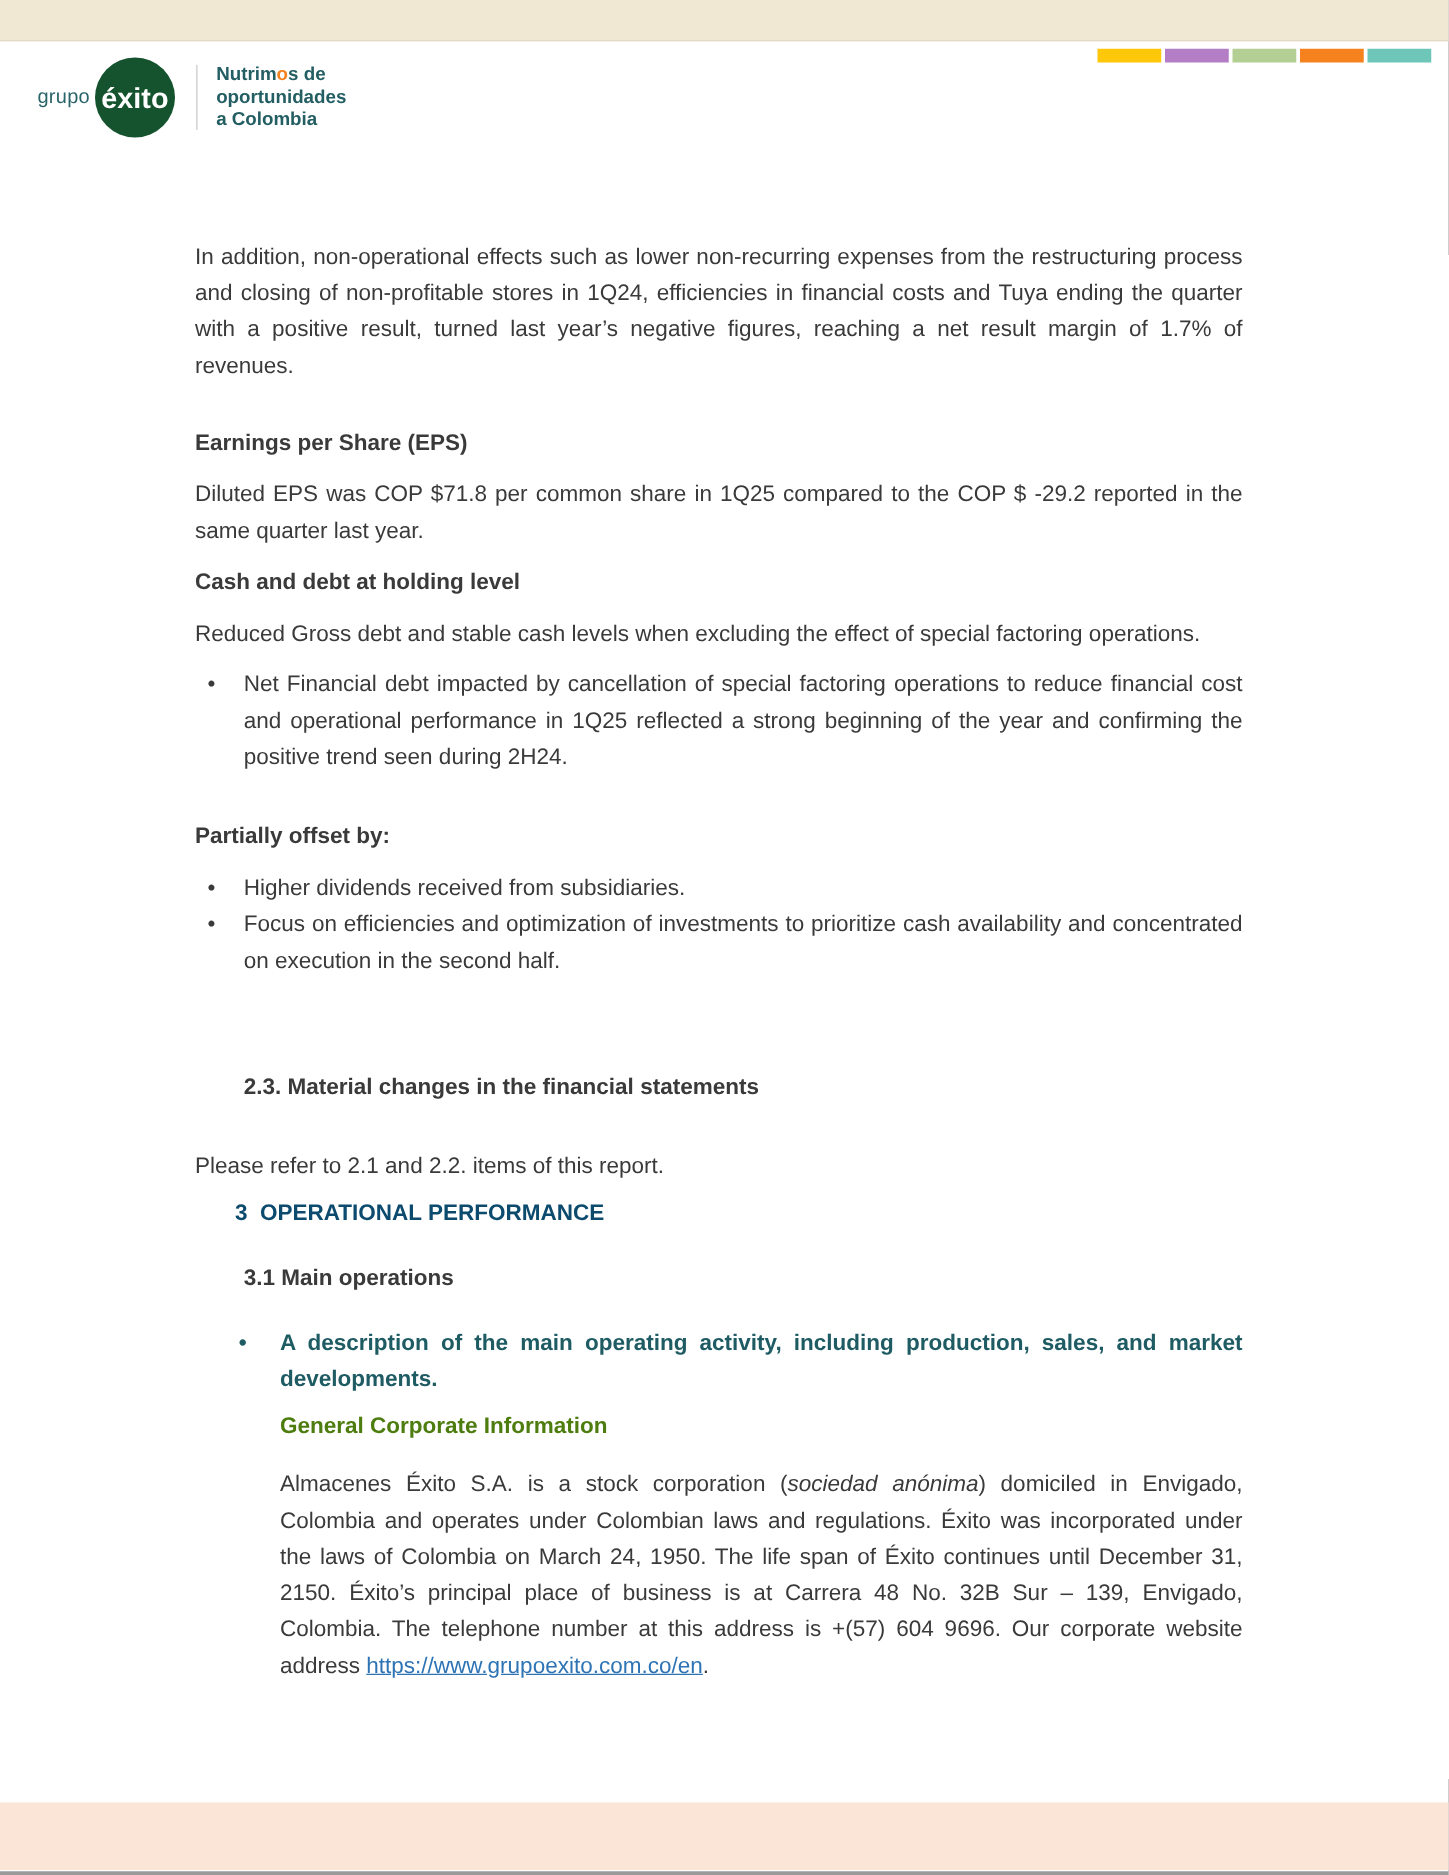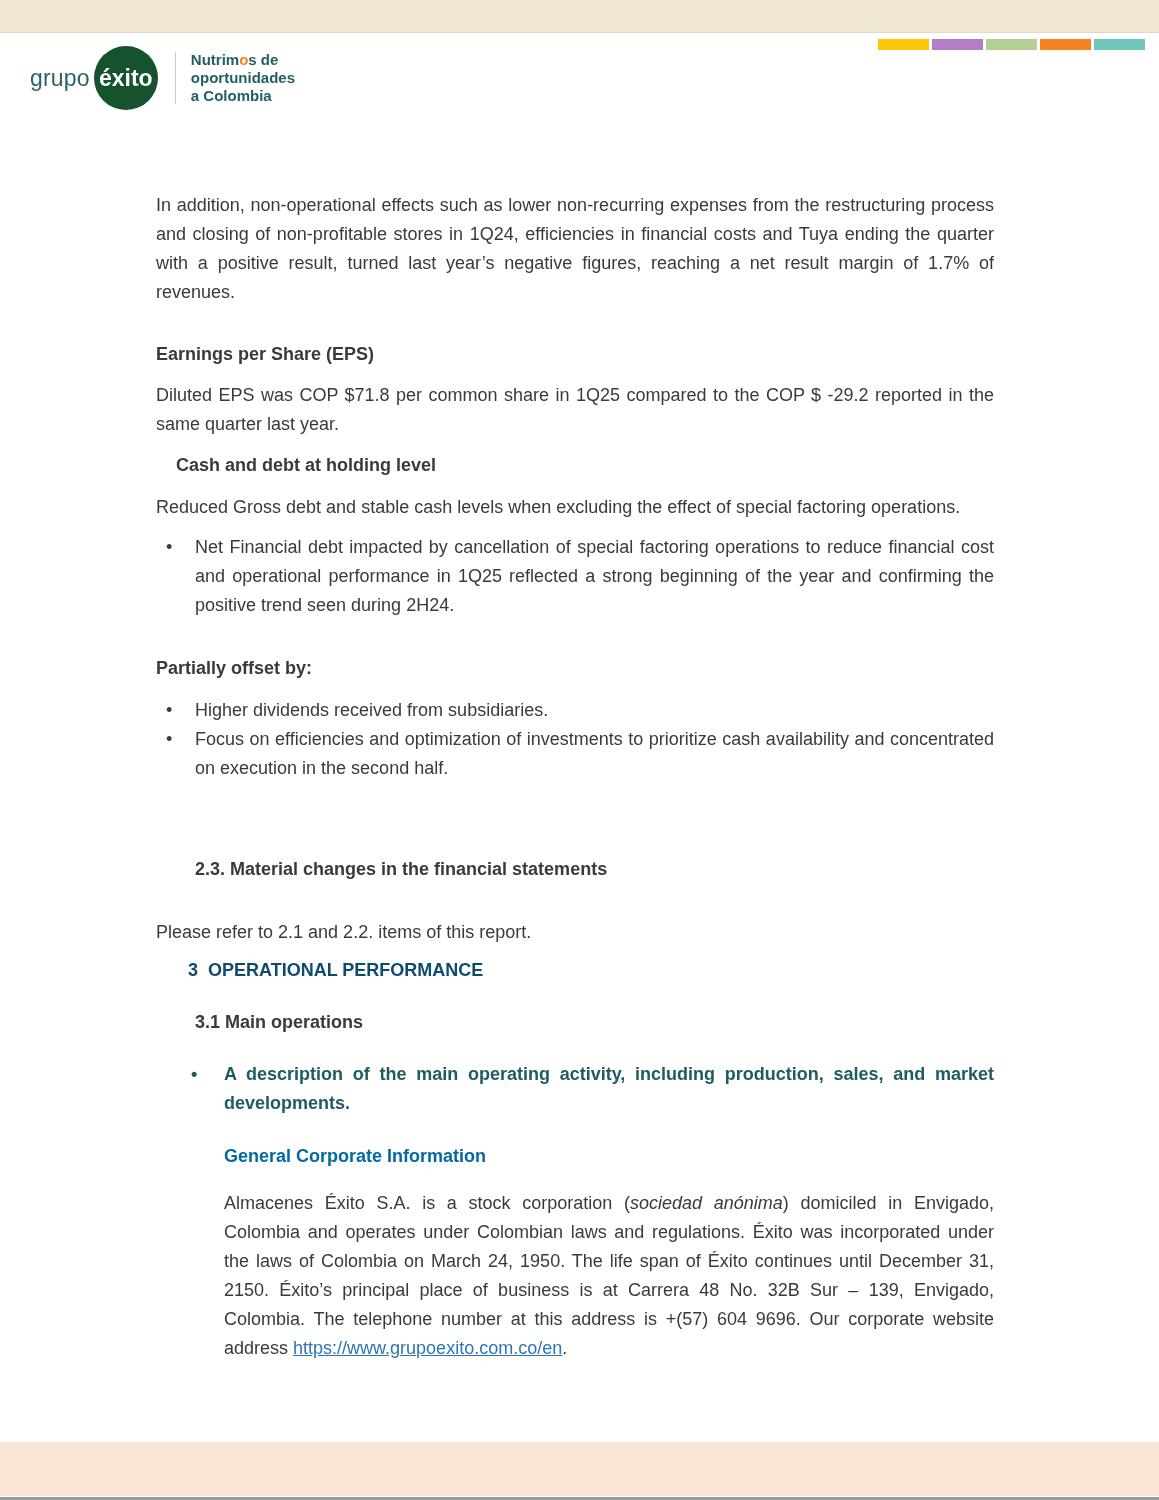--- a/index.html
+++ b/index.html
@@ -19,50 +19,50 @@
   }
   .decor-bars {
     position:absolute; top:39px; right:14px;
     display:flex; gap:3px;
   }
   .decor-bars span { width:51px; height:11px; display:block; }
   .logo-row {
     position:absolute; top:46px; left:30px;
     display:flex; align-items:center;
   }
-  .logo-grupo { color:#2a6469; font-size:23px; letter-spacing:0.2px; }
+  .logo-grupo { color:#2a6469; font-size:16px; letter-spacing:0.2px; }
   .logo-circle {
     width:64px; height:64px; border-radius:50%;
     background:#14532d; color:#ffffff;
     display:flex; align-items:center; justify-content:center;
     font-size:23px; font-weight:bold; margin-left:4px;
   }
   .logo-divider { width:1px; height:52px; background:#c9c9c9; margin:0 15px 0 17px; }
   .tagline { color:#235e63; font-weight:bold; font-size:15px; line-height:18px; }
   .tagline .o-orange { color:#f5821f; }
   
   .doc {
     position:absolute; left:156px; top:191px; width:838px;
     font-size:18px; line-height:29px; color:#3a3a3a;
     text-align:justify;
   }
   .doc b, .doc .h { font-weight:bold; }
   .h-eps    { margin-top:33px; }
   .p-eps    { margin-top:12px; }
-  .h-cash   { margin-top:12px;margin-left:20px; }
+  .h-cash   { margin-top:12px; }
   .p-cash   { margin-top:13px; }
   .li-net   { margin-top:11px; }
   .h-offset { margin-top:34px; }
   .li-div   { margin-top:13px; }
   .h-23     { margin-top:72px; padding-left:39px; }
   .p-refer  { margin-top:34px; }
   .h-3      { margin-top:9px; color:#0c4a6e; white-space:pre-wrap;margin-left:32px; }
   .h-31     { margin-top:23px; padding-left:39px; }
   .li-desc  { margin-top:23px; color:#1e5b63; font-weight:bold; }
-  .h-gci    { margin-top:24px; padding-left:68px; color:#0369a1; }
+  .h-gci    { margin-top:8px; padding-left:68px; color:#4d7c0f; }
   .p-corp   { margin-top:18px; padding-left:68px; }
   
   .li { display:flex; }
   .li .b-col { flex:none; text-align:left; }
   .li.black .b-col { width:39px; padding-left:10px; }
   .li.teal  .b-col { width:68px; padding-left:35px; }
   .li .li-text { flex:1 1 auto; text-align:justify; }
   
   .it { font-style:italic; }
   a.link { color:#2e74b5; text-decoration:underline; }

